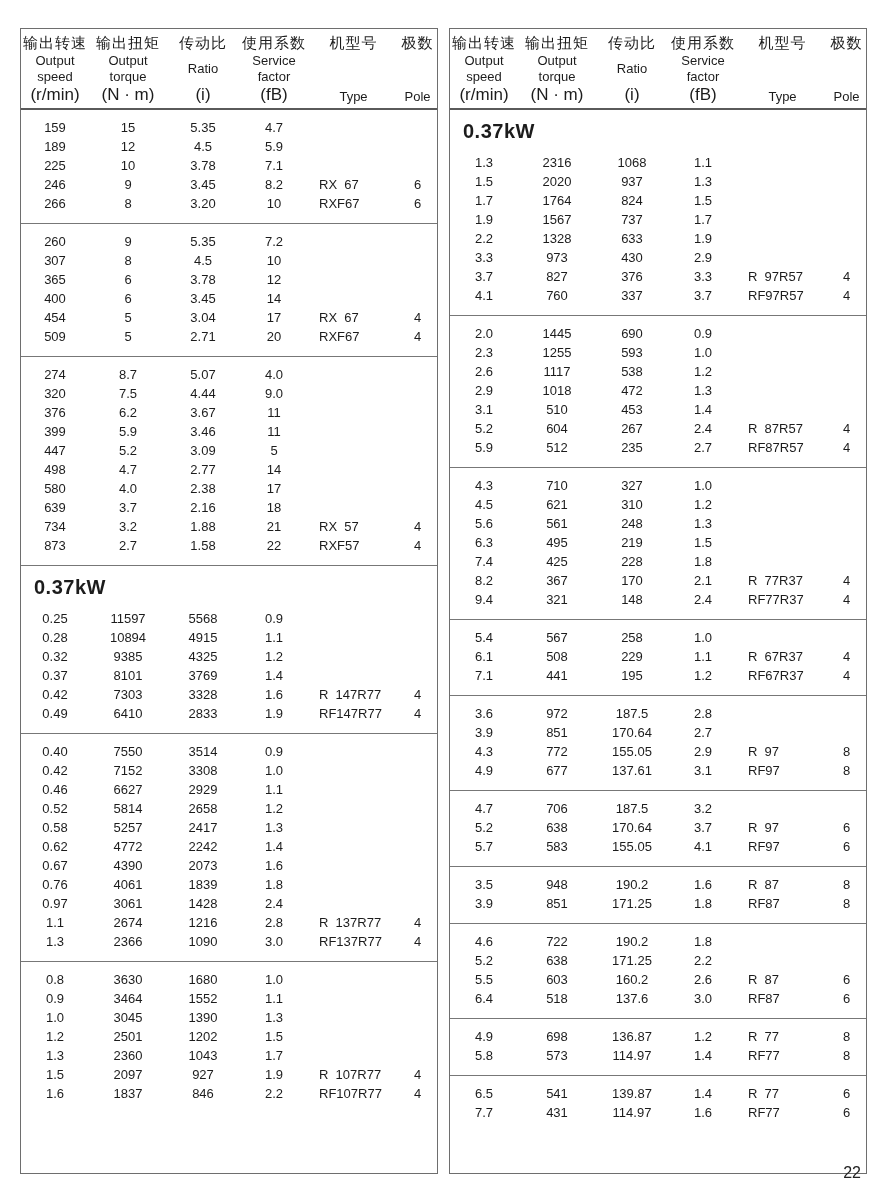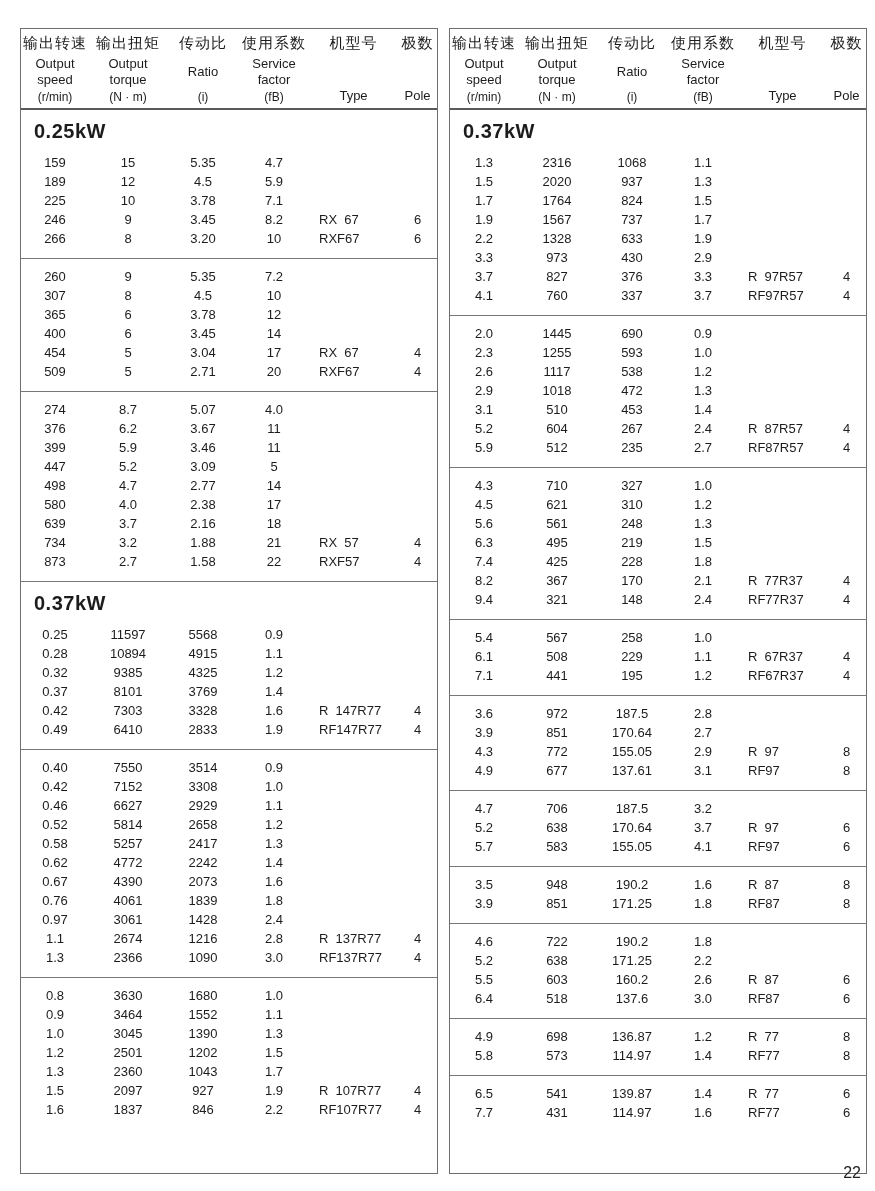--- a/index.html
+++ b/index.html
@@ -12,21 +12,21 @@
   .tables { position:absolute; top:28px; left:20px; display:flex; gap:11px; }
   .spec-table { width:418px; height:1146px; border:1px solid #6e6e6e; background:#fff; overflow:hidden; }
   .thead {
     height:81px; border-bottom:2px solid #5a5a5a;
     display:grid; grid-template-columns:68px 78px 72px 70px 89px 39px;
     padding:5px 0 4px 0;
   }
   .hcol { display:flex; flex-direction:column; justify-content:space-between; align-items:center; text-align:center; }
   .hcol .zh { font-size:15px; letter-spacing:1px; white-space:nowrap; }
   .hcol .en { font-size:13px; line-height:16px; }
-  .hcol .unit { font-size:12px; white-space:pre; }
+  .hcol .unit { font-size:17px; white-space:pre; }
   .section + .section { border-top:1px solid #777; }
   .section-title { font-size:20px; font-weight:bold; padding:10px 0 2px 13px; letter-spacing:0.5px; }
   .block { display:flex; padding:8px 0 10px 0; }
   .block + .block { border-top:1px solid #777; }
   .rows { width:288px; }
   .row { display:grid; grid-template-columns:68px 78px 72px 70px; }
   .cell { text-align:center; font-size:13px; line-height:19px; }
   .typecell { width:128px; display:flex; flex-direction:column; justify-content:flex-end; }
   .type-line { display:flex; font-size:13px; line-height:19px; }
   .type-line .t { width:89px; padding-left:10px; white-space:pre; }
@@ -63,21 +63,20 @@
           <div class="zh">机型号</div>
           <div class="en">Type</div>
         </div>
         <div class="hcol">
           <div class="zh">极数</div>
           <div class="en">Pole</div>
         </div>
       </div>
     <div class="tbody">
         <div class="section">
-          <div class="section-title">0.25kW</div>
           <div class="block">
             <div class="rows">
               <div class="row">
                 <span class="cell">159</span>
                 <span class="cell">15</span>
                 <span class="cell">5.35</span>
                 <span class="cell">4.7</span>
               </div>
               <div class="row">
                 <span class="cell">189</span>
@@ -165,20 +164,26 @@
               </div>
             </div>
           </div>
           <div class="block">
             <div class="rows">
               <div class="row">
                 <span class="cell">274</span>
                 <span class="cell">8.7</span>
                 <span class="cell">5.07</span>
                 <span class="cell">4.0</span>
+              </div>
+              <div class="row">
+                <span class="cell">320</span>
+                <span class="cell">7.5</span>
+                <span class="cell">4.44</span>
+                <span class="cell">9.0</span>
               </div>
               <div class="row">
                 <span class="cell">376</span>
                 <span class="cell">6.2</span>
                 <span class="cell">3.67</span>
                 <span class="cell">11</span>
               </div>
               <div class="row">
                 <span class="cell">399</span>
                 <span class="cell">5.9</span>

